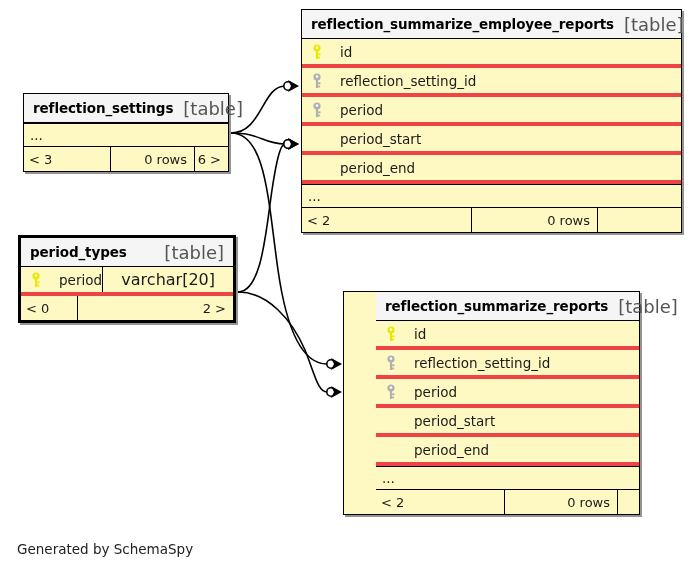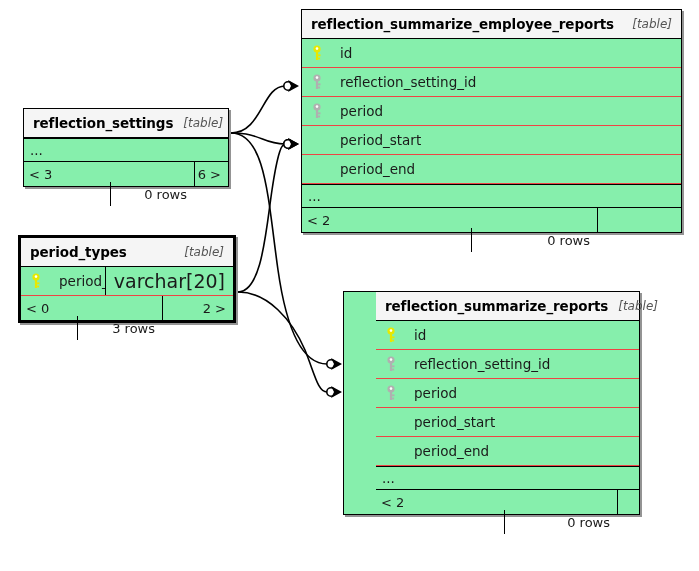--- a/index.html
+++ b/index.html
@@ -28,21 +28,21 @@
     top: 0;
     width: 699px;
     height: 571px;
     pointer-events: none;
   }
 
   
   .tbl {
     position: absolute;
     box-sizing: border-box;
-    background: #86efac;
+    background: #fef9c3;
     border: 1px solid #000000;
     box-shadow: 2px 2px 0 rgba(60,60,60,0.55);
   }
   .tbl.focus {
     border-width: 3px;
   }
 
   .tbl-head {
     display: flex;
     align-items: center;
@@ -54,55 +54,54 @@
     box-sizing: border-box;
     white-space: nowrap;
   }
   .tbl-name {
     font-size: 13.5px;
     font-weight: bold;
     color: #000000;
     letter-spacing: -0.1px;
   }
   .tbl-type {
-    font-size: 12px;
+    font-size: 18px;
     color: #555555;
     padding-left: 10px;
-    font-style: italic;
   }
 
   .col-row {
     display: flex;
     align-items: center;
     height: 29px;
     box-sizing: border-box;
-    border-bottom: 1px solid #ef4444;
+    border-bottom: 4px solid #ef4444;
     white-space: nowrap;
   }
   .col-row:last-child { border-bottom: none; }
 
   .col-key {
     width: 30px;
     flex: 0 0 30px;
     display: flex;
     align-items: center;
     justify-content: center;
   }
   .col-key svg { display: block; }
   .col-name {
     font-size: 13.5px;
     color: #1a1a1a;
     padding-left: 8px;
     flex: 1 1 auto;
     overflow: hidden;
   }
   .col-type {
-    font-size: 19px;
+    font-size: 16px;
     color: #1a1a1a;
-    padding: 0 8px;
+    padding: 0 18px;
     border-left: 1px solid #000000;
     flex: 0 0 auto;
     height: 100%;
     display: flex;
     align-items: center;
   }
 
   
   .ellipsis-row {
     height: 24px;
@@ -125,21 +124,21 @@
     color: #1a1a1a;
   }
   .foot-cell {
     box-sizing: border-box;
     display: flex;
     align-items: center;
     height: 100%;
     overflow: hidden;
   }
   .foot-left  { justify-content: flex-start; padding-left: 5px; }
-  .foot-mid   { justify-content: flex-end;  padding-right: 7px; border-left: 1px solid #000000; margin-top: 20px; }
+  .foot-mid   { justify-content: flex-end;  padding-right: 7px; border-left: 1px solid #000000; }
   .foot-right { justify-content: flex-end;  padding-right: 7px; border-left: 1px solid #000000; }
 
   
   #credit {
     position: absolute;
     left: 17px;
     top: 541px;
     font-size: 13.5px;
     color: #222222;
     white-space: nowrap;
@@ -172,21 +171,21 @@
         <path d="M 299,144 L 288,138 L 291,144 L 288,150 Z" fill="#000000"></path>
       </g>
       <g>
         <path d="M 238,292 C 268,292 292,320 305,350 C 315,375 318,392 327,392" fill="none" stroke="#000000" stroke-width="1.6"></path>
         <circle cx="331" cy="392" r="4.2" fill="#ffffff" stroke="#000000" stroke-width="1.6"></circle>
         <path d="M 342,392 L 331,386 L 334,392 L 331,398 Z" fill="#000000"></path>
       </g>
     </svg>
 
   <div id="tables-layer">
-      <div class="tbl" style="left: 23px; top: 108px; width: 206px;">
+      <div class="tbl" style="left: 23px; top: 93px; width: 206px;">
         <div class="tbl-head">
           <span class="tbl-name">reflection_settings</span>
           <span class="tbl-type">[table]</span>
         </div>
         <div class="ellipsis-row">...</div>
         <div class="tbl-foot">
           <span class="foot-cell foot-left" style="flex:0 0 86px">&lt; 3</span>
           <span class="foot-cell foot-mid" style="flex:0 0 84px">0 rows</span>
           <span class="foot-cell foot-right" style="flex:1 1 auto">6 &gt;</span>
         </div>
@@ -206,21 +205,20 @@
                 <rect x="7.1" y="9.4" width="2.4" height="1.8" fill="#e8e800"></rect>
                 <rect x="7.1" y="12.6" width="2.0" height="1.8" fill="#e8e800"></rect>
               </svg>
             </span>
           </span>
           <span class="col-name">period_code</span>
           <span class="col-type">varchar[20]</span>
         </div>
         <div class="tbl-foot">
           <span class="foot-cell foot-left" style="flex:0 0 56px">&lt; 0</span>
-          <span class="foot-cell foot-mid" style="flex:0 0 85px">3 rows</span>
           <span class="foot-cell foot-right" style="flex:1 1 auto">2 &gt;</span>
         </div>
       </div>
       <div class="tbl" style="left: 301px; top: 9px; width: 381px;">
         <div class="tbl-head">
           <span class="tbl-name">reflection_summarize_employee_reports</span>
           <span class="tbl-type">[table]</span>
         </div>
         <div class="col-row">
           <span class="col-key">
@@ -336,13 +334,14 @@
         </div>
         <div class="ellipsis-row">...</div>
         <div class="tbl-foot">
           <span class="foot-cell foot-left" style="flex:0 0 128px">&lt; 2</span>
           <span class="foot-cell foot-mid" style="flex:0 0 113px">0 rows</span>
           <span class="foot-cell foot-right" style="flex:1 1 auto"></span>
         </div>
       </div>
     </div>
 
+  <div id="credit">Generated by SchemaSpy</div>
 </div>
 
 </body></html>

